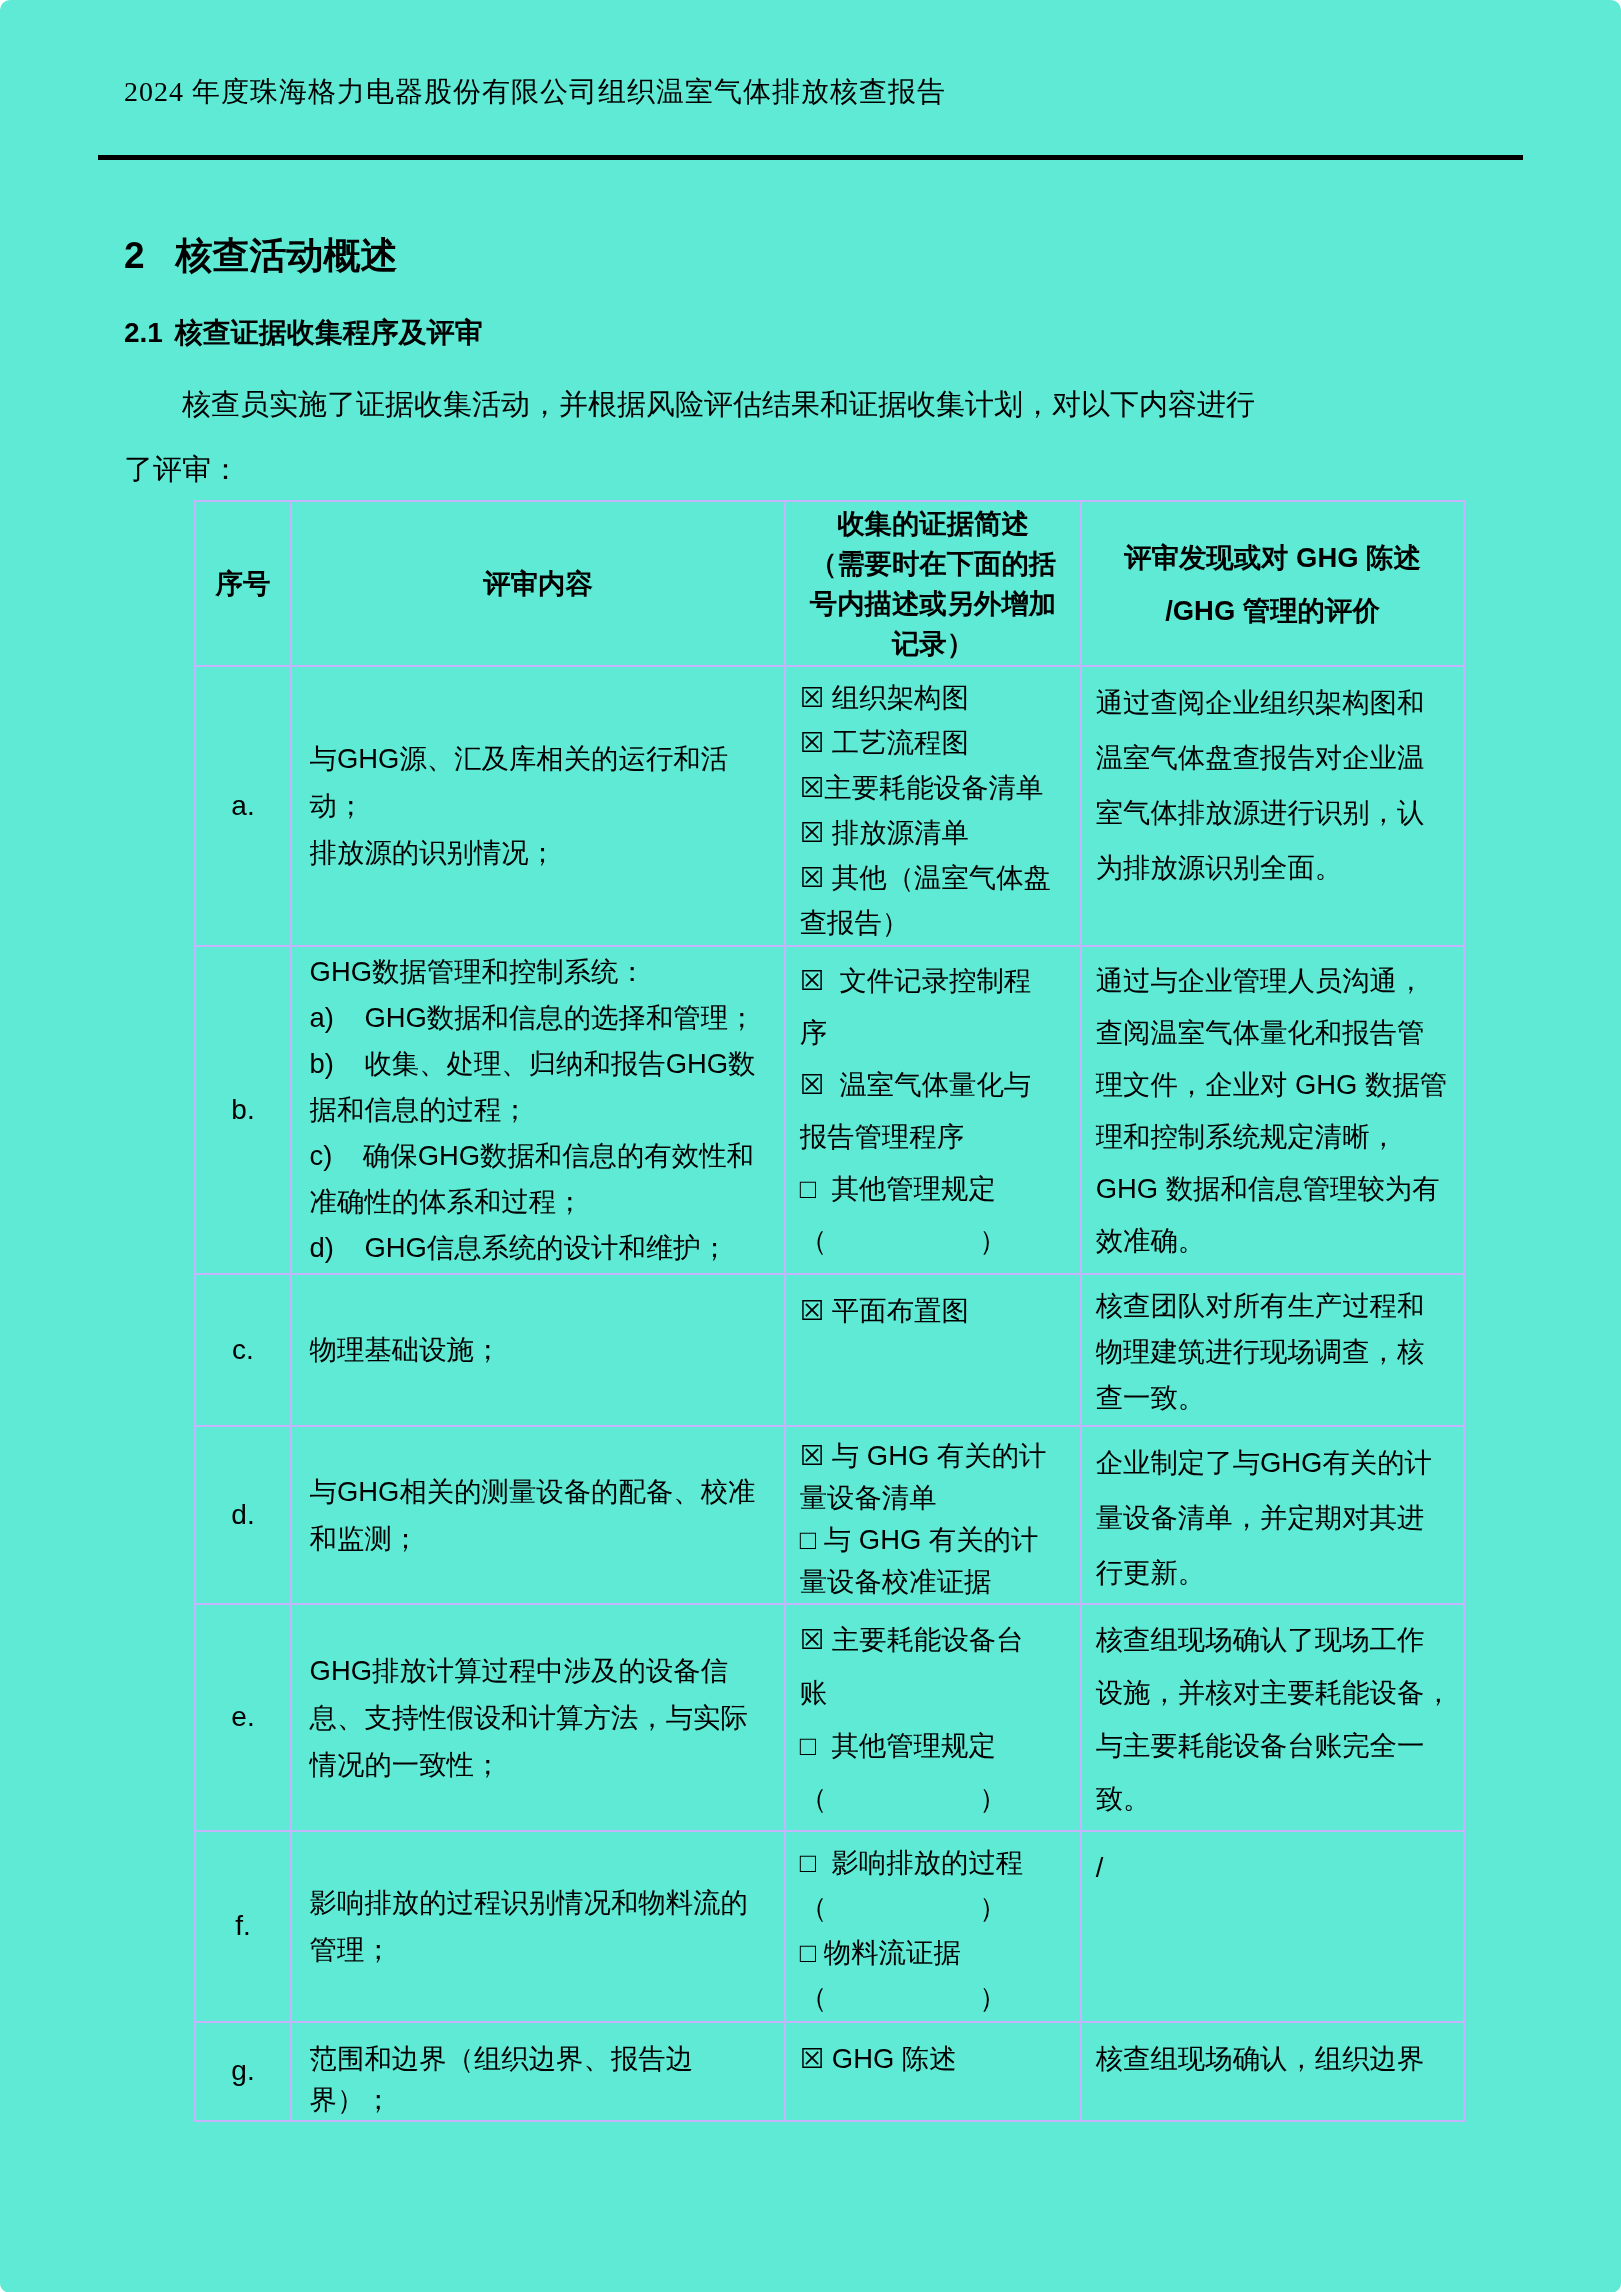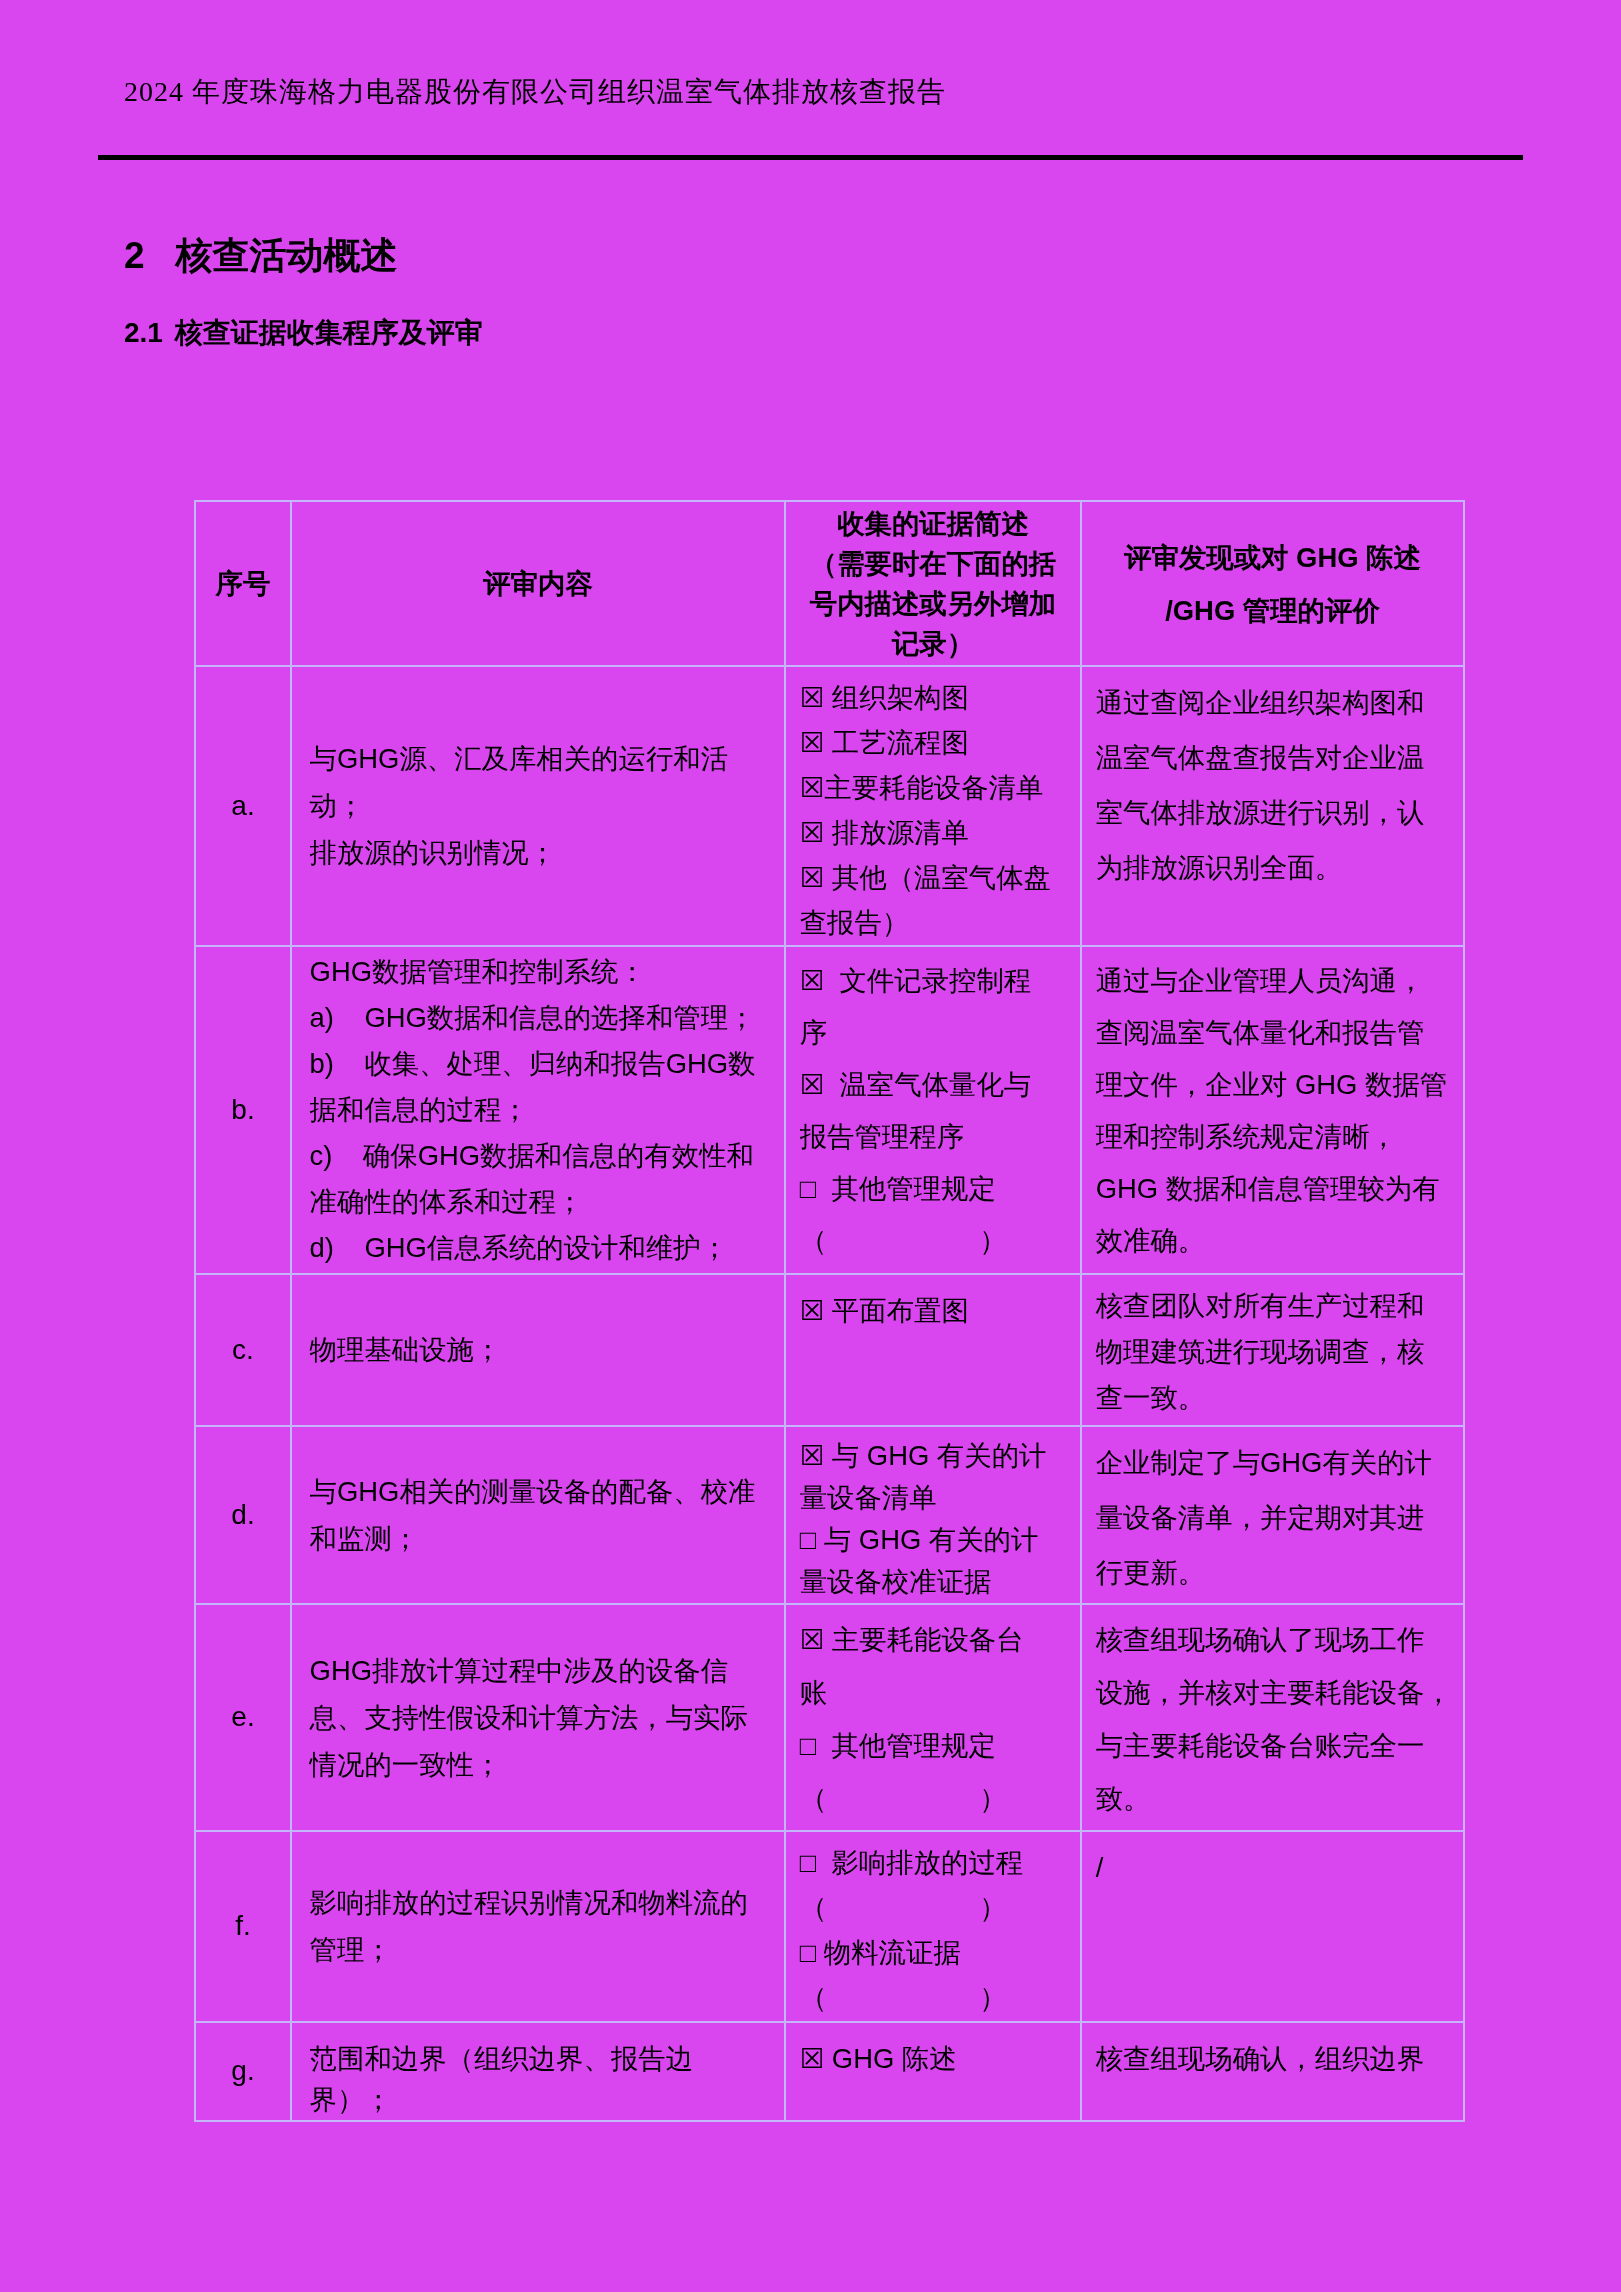--- a/index.html
+++ b/index.html
@@ -1,17 +1,17 @@
 <!DOCTYPE html>
 <html><head>
 <meta charset="utf-8">
 <style>
   html,body{margin:0;padding:0;background:#ffffff;}
-  .page{position:relative;width:1621px;height:2293px;background:#d946ef;overflow:hidden;
-        font-family:"Liberation Sans","DejaVu Sans",sans-serif;color:#000;}
+  .page{position:relative;width:1621px;height:2293px;background:#5eead4;overflow:hidden;
+        font-family:"Liberation Sans","DejaVu Sans",sans-serif;color:#000;border-radius:10px;}
 
   .doc-title{position:absolute;left:124px;top:73px;font-size:28px;letter-spacing:1px;
              font-family:"Liberation Serif","DejaVu Serif",serif;}
 
   .logo{position:absolute;left:1157px;top:55px;display:flex;align-items:baseline;}
   .logo-cti{font-size:63px;font-weight:bold;color:#2b3a64;letter-spacing:2px;line-height:1;}
   .logo-i{position:relative;display:inline-block;}
   .logo-dot{position:absolute;left:2.9px;top:-13.7px;width:15.7px;height:15.7px;border-radius:50%;background:#8dc63f;}
   .logo-brand{font-size:52px;font-weight:bold;color:#2b3a64;margin-left:17.6px;letter-spacing:2.9px;line-height:1;}
 
@@ -58,20 +58,22 @@
   <div class="rule"></div>
 
   <h1 class="section-h">
     <span class="num">2</span><span>核查活动概述</span>
   </h1>
 
   <h2 class="subsection-h">
     <span class="num">2.1</span><span>核查证据收集程序及评审</span>
   </h2>
 
+  <p class="intro">核查员实施了证据收集活动，并根据风险评估结果和证据收集计划，对以下内容进行
+了评审：</p>
 
   <table class="review">
     <colgroup>
       <col style="width:96px">
         <col style="width:494px">
         <col style="width:296px">
         <col style="width:383px">
     </colgroup>
     <tbody>
         <tr class="r-head">

